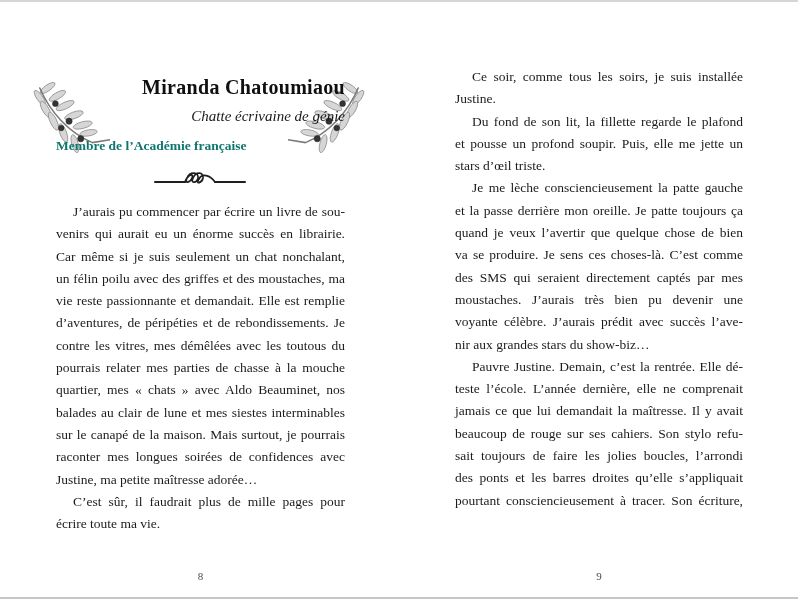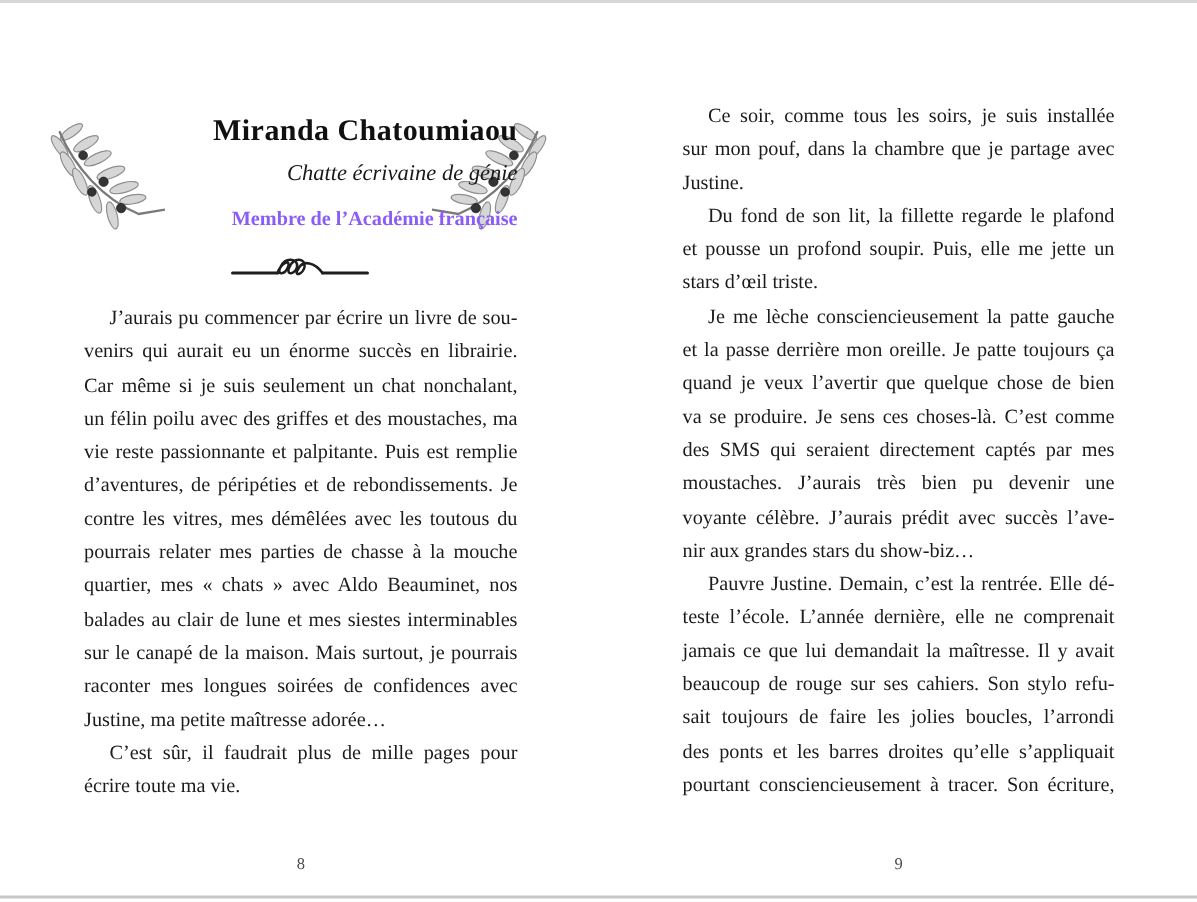--- a/index.html
+++ b/index.html
@@ -12,22 +12,22 @@
 
   
   .branch { position:absolute; top:82px; width:78px; height:93px; }
   .branch.left { left:32px; }
   .branch.right { left:288px; transform:scaleX(-1); }
 
   .title { position:absolute; left:56px; top:76px; width:289px; text-align:right;
            font-size:20px; font-weight:bold; color:#101010; letter-spacing:.3px; }
   .subtitle { position:absolute; left:56px; top:108px; width:289px; text-align:right;
               font-size:15px; font-style:italic; color:#181818; }
-  .byline { position:absolute; left:56px; top:138px; width:289px; text-align:right;
-            font-size:13.5px; font-weight:bold; color:#8b5cf6; }
+  .byline { position:absolute; left:56px; top:138px; width:289px; text-align:left;
+            font-size:13.5px; font-weight:bold; color:#0f766e; }
   .divider { position:absolute; left:152px; top:170px; width:96px; height:22px; }
 
   
   .textcol { position:absolute; font-size:13.5px; color:#1b1b1b; }
   #left-lines  { left:56px;  top:201px; width:289px; }
   #right-lines { left:455px; top:66px;  width:288px; }
   .line { height:22.3px; line-height:22.3px; white-space:normal;
           text-align:justify; text-align-last:justify; }
   .line.flush { text-align-last:left; }
   .line.indent { text-indent:17px; }
@@ -99,39 +99,38 @@
       <path d="M63 12 L93 12"></path>
       <path d="M33 12 C36 4 42 3 40 8 C38 13 32 14 35 8 C38 1 47 2 46 8 C45 13 38 14 41 8 C44 1 52 2 51 8 C50 13 43 15 47 9 C50 3 58 5 63 12" stroke-width="1.7"></path>
     </g>
   </svg>
 
   <div id="left-lines" class="textcol">
       <div class="line indent">J’aurais pu commencer par écrire un livre de sou-</div>
       <div class="line">venirs qui aurait eu un énorme succès en librairie.</div>
       <div class="line">Car même si je suis seulement un chat nonchalant,</div>
       <div class="line">un félin poilu avec des griffes et des moustaches, ma</div>
-      <div class="line">vie reste passionnante et palpitante. Puis est remplie</div>
+      <div class="line">vie reste passionnante et demandait. Elle est remplie</div>
       <div class="line">d’aventures, de péripéties et de rebondissements. Je</div>
       <div class="line">contre les vitres, mes démêlées avec les toutous du</div>
       <div class="line">pourrais relater mes parties de chasse à la mouche</div>
       <div class="line">quartier, mes « chats » avec Aldo Beauminet, nos</div>
       <div class="line">balades au clair de lune et mes siestes interminables</div>
       <div class="line">sur le canapé de la maison. Mais surtout, je pourrais</div>
       <div class="line">raconter mes longues soirées de confidences avec</div>
       <div class="line flush">Justine, ma petite maîtresse adorée…</div>
       <div class="line indent">C’est sûr, il faudrait plus de mille pages pour</div>
       <div class="line flush">écrire toute ma vie.</div>
     </div>
   <div class="pagenum left">8</div>
 </div>
 
 <div>
   <div id="right-lines" class="textcol">
       <div class="line indent">Ce soir, comme tous les soirs, je suis installée</div>
-      <div class="line">sur mon pouf, dans la chambre que je partage avec</div>
       <div class="line flush">Justine.</div>
       <div class="line indent">Du fond de son lit, la fillette regarde le plafond</div>
       <div class="line">et pousse un profond soupir. Puis, elle me jette un</div>
       <div class="line flush">stars d’œil triste.</div>
       <div class="line indent">Je me lèche consciencieusement la patte gauche</div>
       <div class="line">et la passe derrière mon oreille. Je patte toujours ça</div>
       <div class="line">quand je veux l’avertir que quelque chose de bien</div>
       <div class="line">va se produire. Je sens ces choses-là. C’est comme</div>
       <div class="line">des SMS qui seraient directement captés par mes</div>
       <div class="line">moustaches. J’aurais très bien pu devenir une</div>

